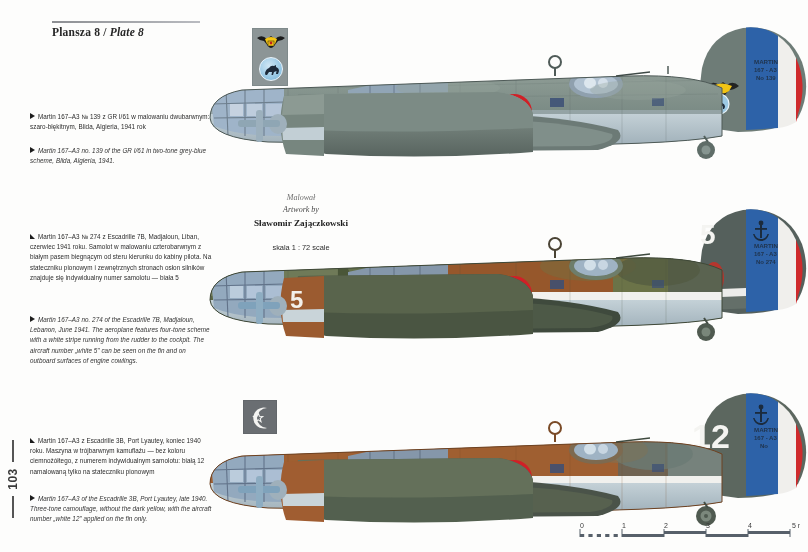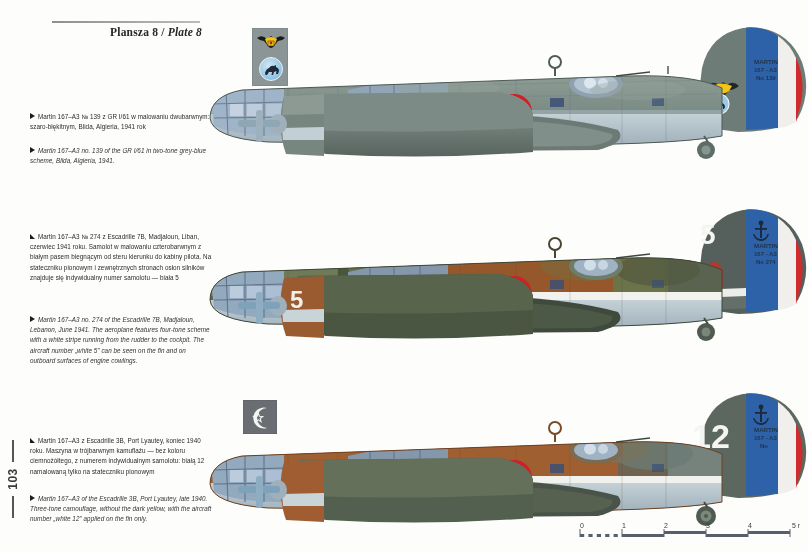--- a/index.html
+++ b/index.html
@@ -19,21 +19,21 @@
   .hdr-rule {
     position: absolute;
     left: 52px; top: 21px;
     width: 148px; height: 2px;
     background: linear-gradient(to right,#8d8f93,#b9bbc0);
   }
   .hdr-title {
     position: absolute;
     left: 52px; top: 26px;
     width: 150px;
-    text-align: right;
+    text-align: left;
     font-family: "Liberation Serif", serif;
     font-size: 11.5px;
     font-weight: bold;
     color: #272727;
     letter-spacing: .2px;
     white-space: nowrap;
   }
   .hdr-title i { font-style: italic; font-weight: bold; }
 
   
@@ -164,20 +164,26 @@
     <span class="tri"></span><span>Martin 167–A3 no. 274 of the Escadrille 7B, Madjaloun, Lebanon, June 1941. The aeroplane features four-tone scheme with a white stripe running from the rudder to the cockpit. The aircraft number „white 5" can be seen on the fin and on outboard surfaces of engine cowlings.</span>
   </div>
 
   <div class="cap pl" style="left:30px; top:436px;">
     <span class="tri up"></span><span>Martin 167–A3 z Escadrille 3B, Port Lyautey, koniec 1940 roku. Maszyna w trójbarwnym kamuflażu — bez koloru ciemnożółtego, z numerem indywidualnym samolotu: białą 12 namalowaną tylko na stateczniku pionowym</span>
   </div>
   <div class="cap en" style="left:30px; top:494px;">
     <span class="tri"></span><span>Martin 167–A3 of the Escadrille 3B, Port Lyautey, late 1940. Three-tone camouflage, without the dark yellow, with the aircraft number „white 12" applied on the fin only.</span>
   </div>
 
+  <div class="credit">
+    <div class="l1">Malował</div>
+    <div class="l2">Artwork by</div>
+    <div class="l3">Sławomir Zajączkowski</div>
+    <div class="scale">skala 1 : 72 scale</div>
+  </div>
 
   <div class="badge-box badge1">
     <svg class="bat" viewBox="0 0 32 24">
       <path d="M2 6 Q7 2 12 7 L16 4 L20 7 Q25 2 30 6 Q27 9 23 9 L19 14 Q16 18 13 14 L9 9 Q5 9 2 6 Z" fill="#1b1b1b"></path>
       <path d="M10 7 Q16 3 22 7 L20 12 Q16 16 12 12 Z" fill="#f2c415"></path>
       <rect x="13" y="9" width="6" height="5" fill="#f2c415" stroke="#1b1b1b" stroke-width=".5"></rect>
       <circle cx="16" cy="11" r="1.4" fill="#c0221f"></circle>
     </svg>
     <div class="horse-circ">
       <svg class="horse" viewBox="0 0 18 12">

